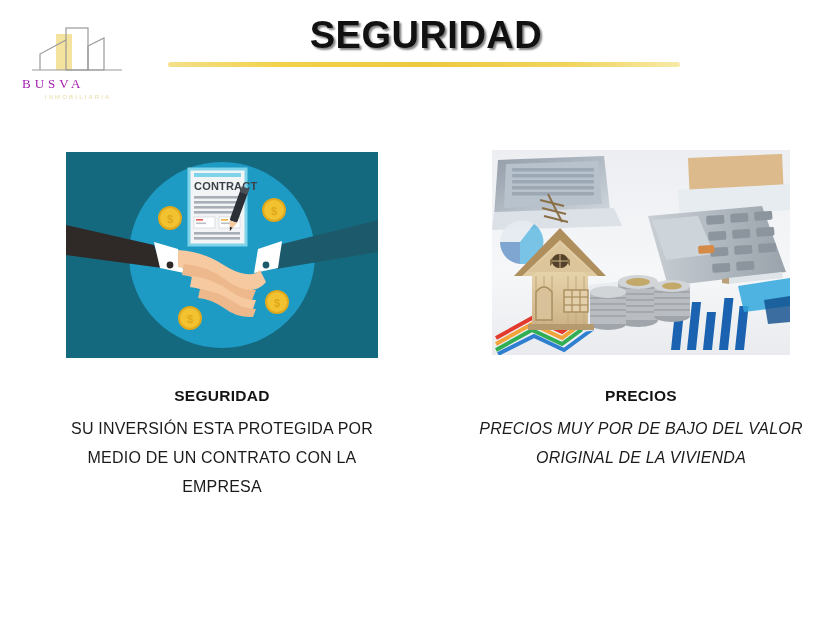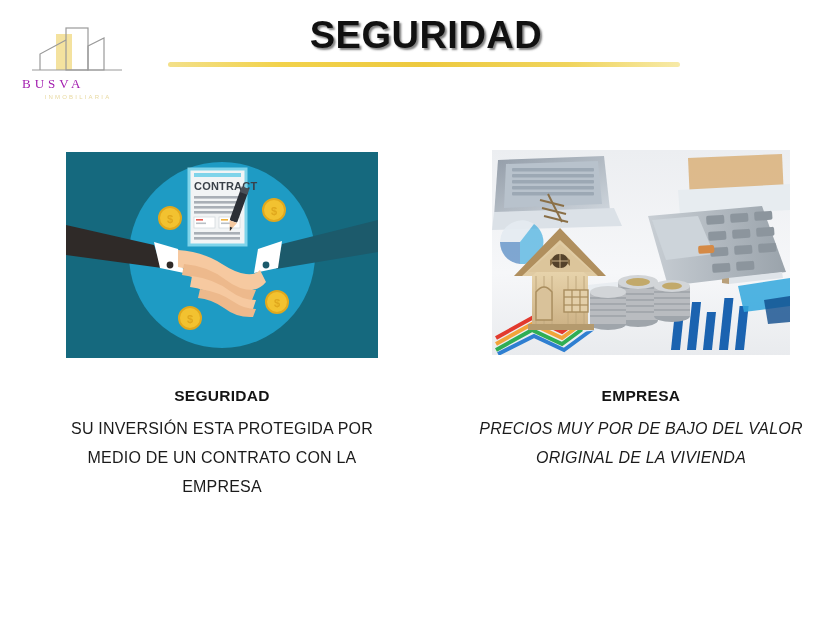--- a/index.html
+++ b/index.html
@@ -344,15 +344,15 @@
         <g stroke="#8a6f46" stroke-width="2" fill="none">
           <line x1="56" y1="44" x2="70" y2="72"></line>
           <line x1="48" y1="50" x2="72" y2="56"></line>
           <line x1="50" y1="58" x2="74" y2="64"></line>
           <line x1="52" y1="66" x2="76" y2="72"></line>
         </g>
         <rect x="36" y="174" width="66" height="6" fill="#b49a6e"></rect>
       </g>
     </svg>
   </div>
-  <div class="card-heading" style="top:237px;">EMPRESA</div>
+  <div class="card-heading" style="top:237px;">PRECIOS</div>
   <div class="card-body" style="top:264px; left:-18px; width:334px;font-style:italic;">PRECIOS MUY POR DE BAJO DEL VALOR ORIGINAL DE LA VIVIENDA</div>
 </div>
 
 </body></html>

